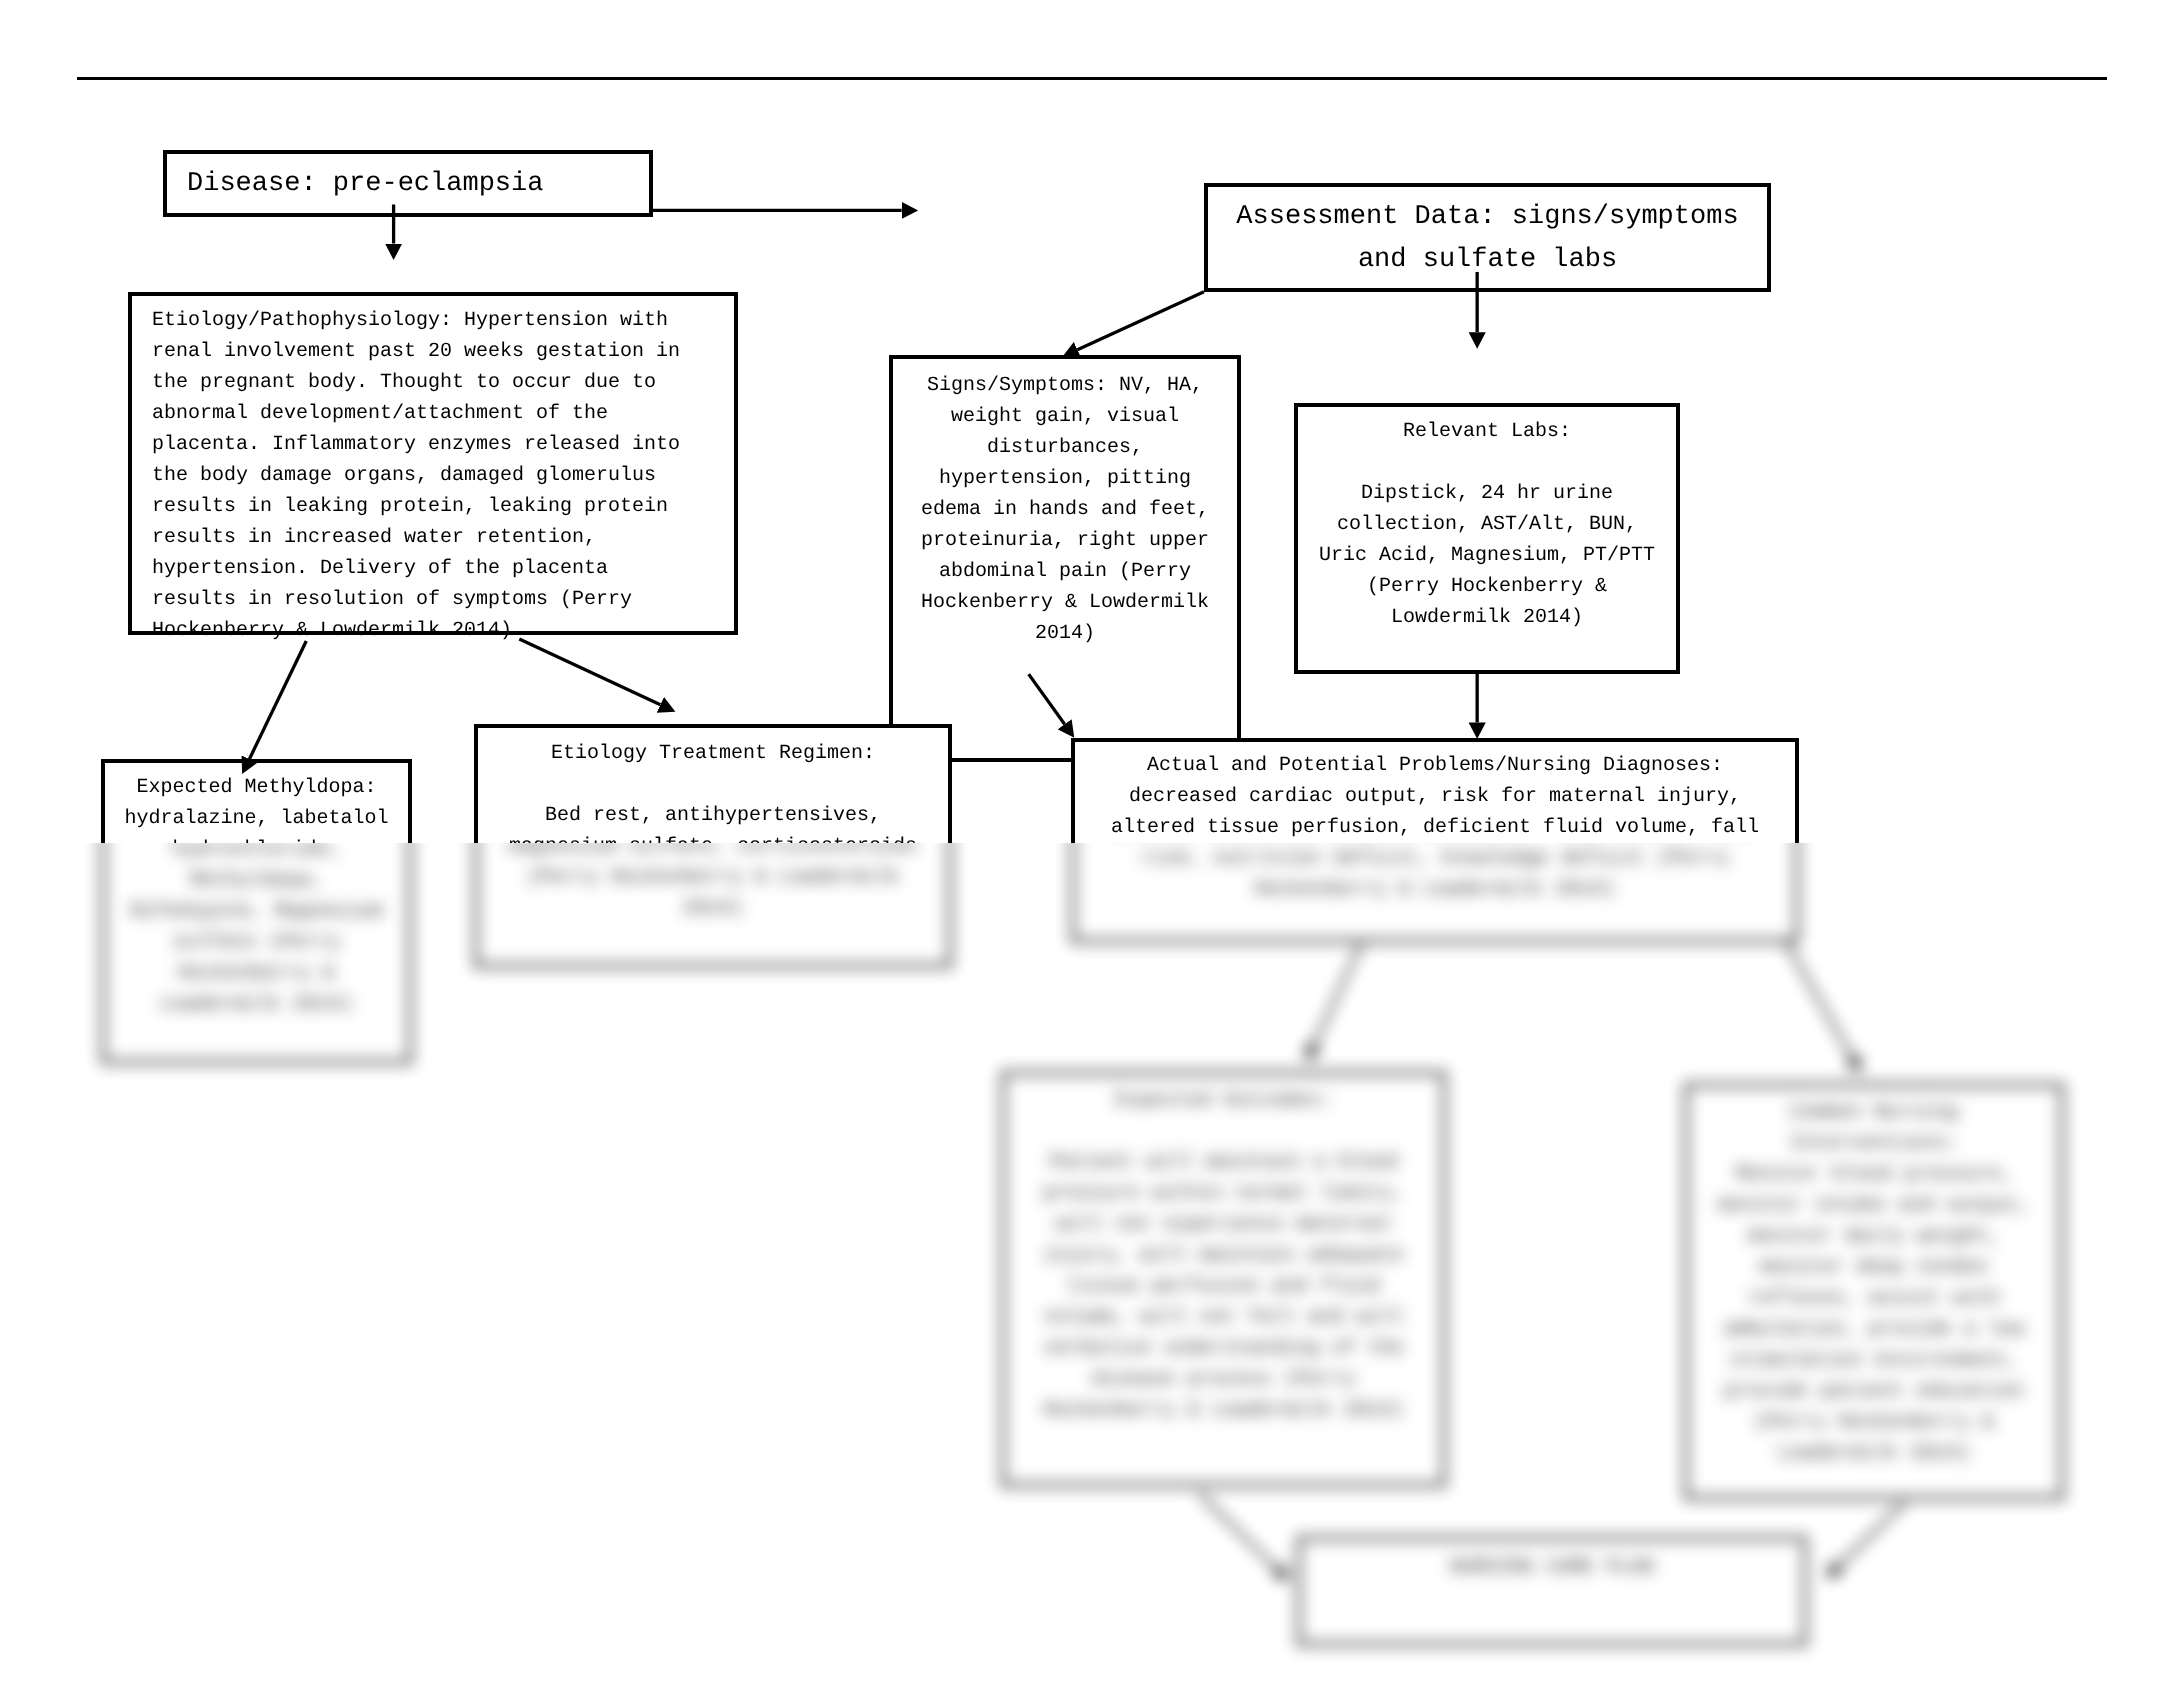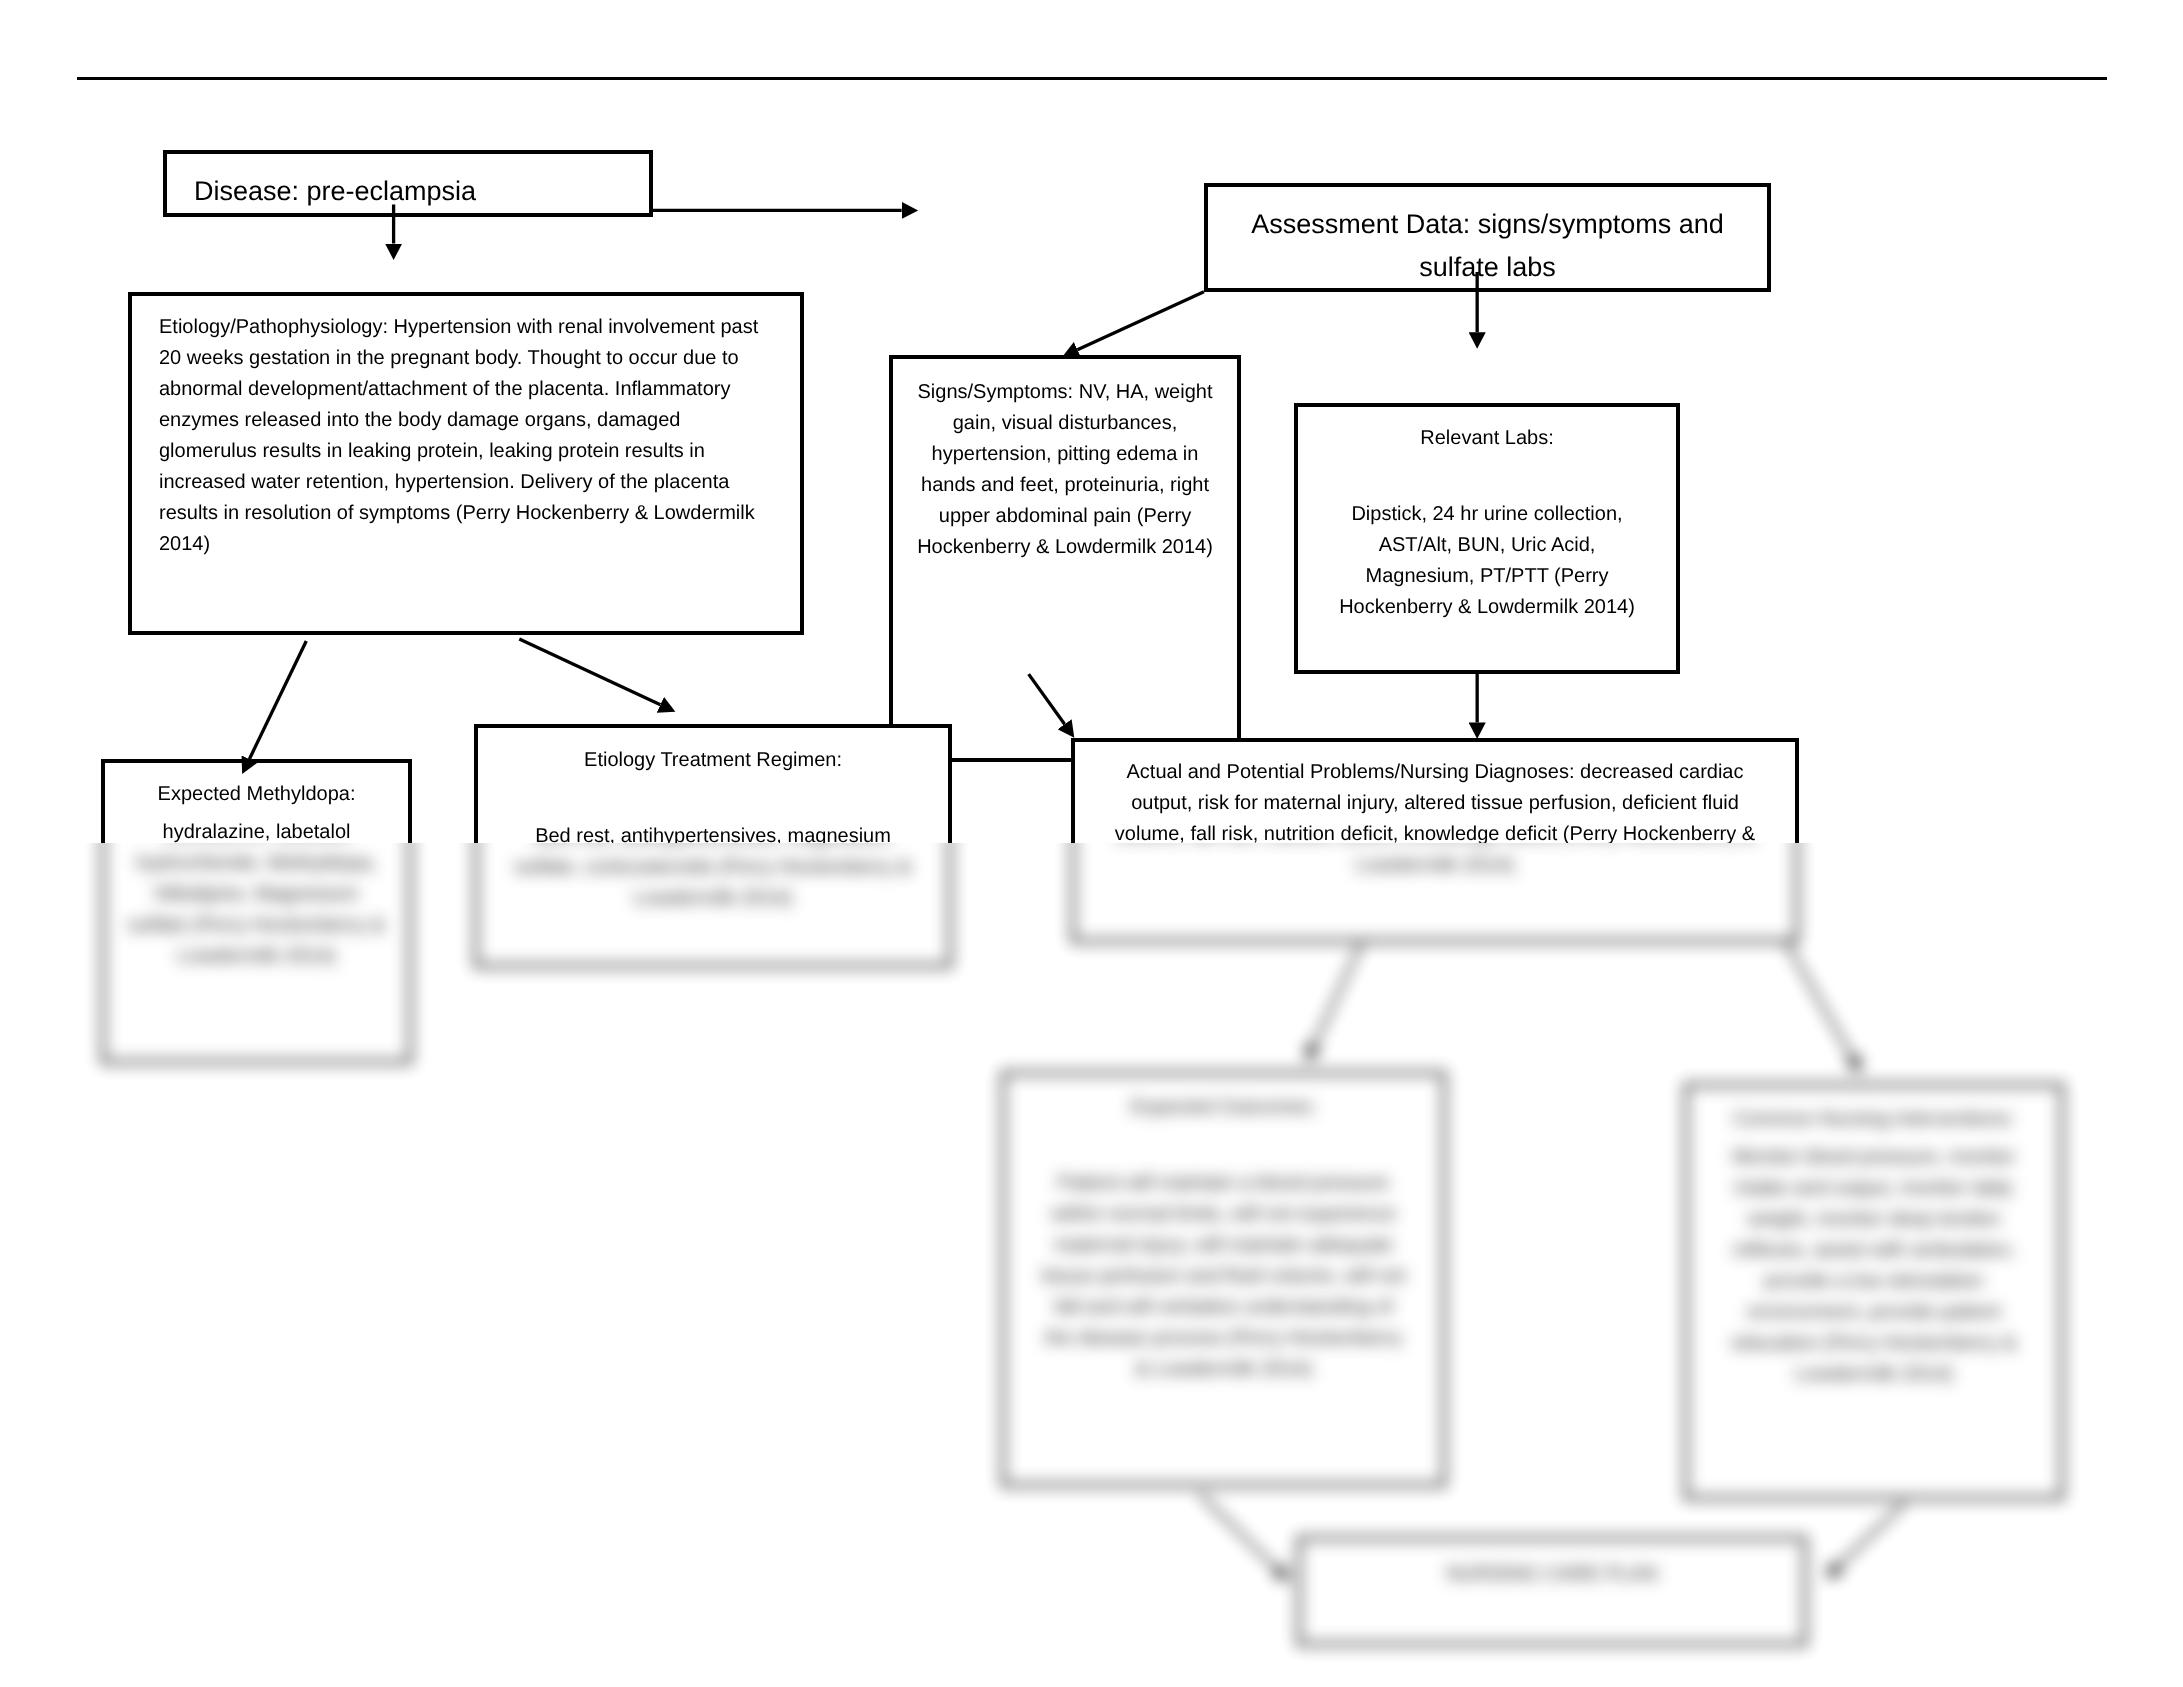--- a/index.html
+++ b/index.html
@@ -13,40 +13,40 @@
   
   #sheet-sharp{clip-path:inset(0 0 844px 0);}
   
   #sheet-blur{clip-path:inset(843px 0 0 0);filter:blur(7.6px);opacity:0.82;}
 
   .hrule{position:absolute;background:#000;height:2.6px;}
 
   .box{position:absolute;box-sizing:border-box;border:4px solid #000;background:#fff;
        text-align:center;font-size:20px;line-height:31px;}
   .box .inner{position:absolute;left:0;right:0;top:0;padding:0 8px;box-sizing:border-box;}
-  .box p{margin:7px;}
+  .box p{margin:0;font-family:Liberation Mono, monospace;}
   .box p.gap{height:31px;}
   .title{font-size:27px;line-height:43px;}
 
   svg.links{position:absolute;left:0;top:0;width:2183px;height:1687px;overflow:visible;}
 </style>
 </head>
 <body>
 
 <div id="page">
   <div class="sheet" id="sheet-sharp">
   <div class="hrule" style="left:77px;top:77px;width:2030px;"></div>
 
   <div class="box" style="left:163px;top:150px;width:490px;height:67px;text-align:left;">
     <div class="inner title" style="top:9.3px;padding:0 20px;">
           <p>Disease: pre-eclampsia</p>
         </div>
   </div>
 
-  <div class="box" style="left:128px;top:292px;width:676px;height:343px;text-align:left;">
+  <div class="box" style="left:128px;top:292px;width:610px;height:343px;text-align:left;">
     <div class="inner" style="top:9.3px;padding:0 33px 0 20px;">
           <p>Etiology/Pathophysiology: Hypertension with renal involvement past 20 weeks gestation in the pregnant body. Thought to occur due to abnormal development/attachment of the placenta. Inflammatory enzymes released into the body damage organs, damaged glomerulus results in leaking protein, leaking protein results in increased water retention, hypertension. Delivery of the placenta results in resolution of symptoms (Perry Hockenberry &amp; Lowdermilk 2014)</p>
         </div>
   </div>
 
   <div class="box" style="left:1204px;top:183px;width:567px;height:109px;">
     <div class="inner title" style="top:9.3px;padding:0 20px;">
           <p>Assessment Data: signs/symptoms and sulfate labs</p>
         </div>
   </div>

